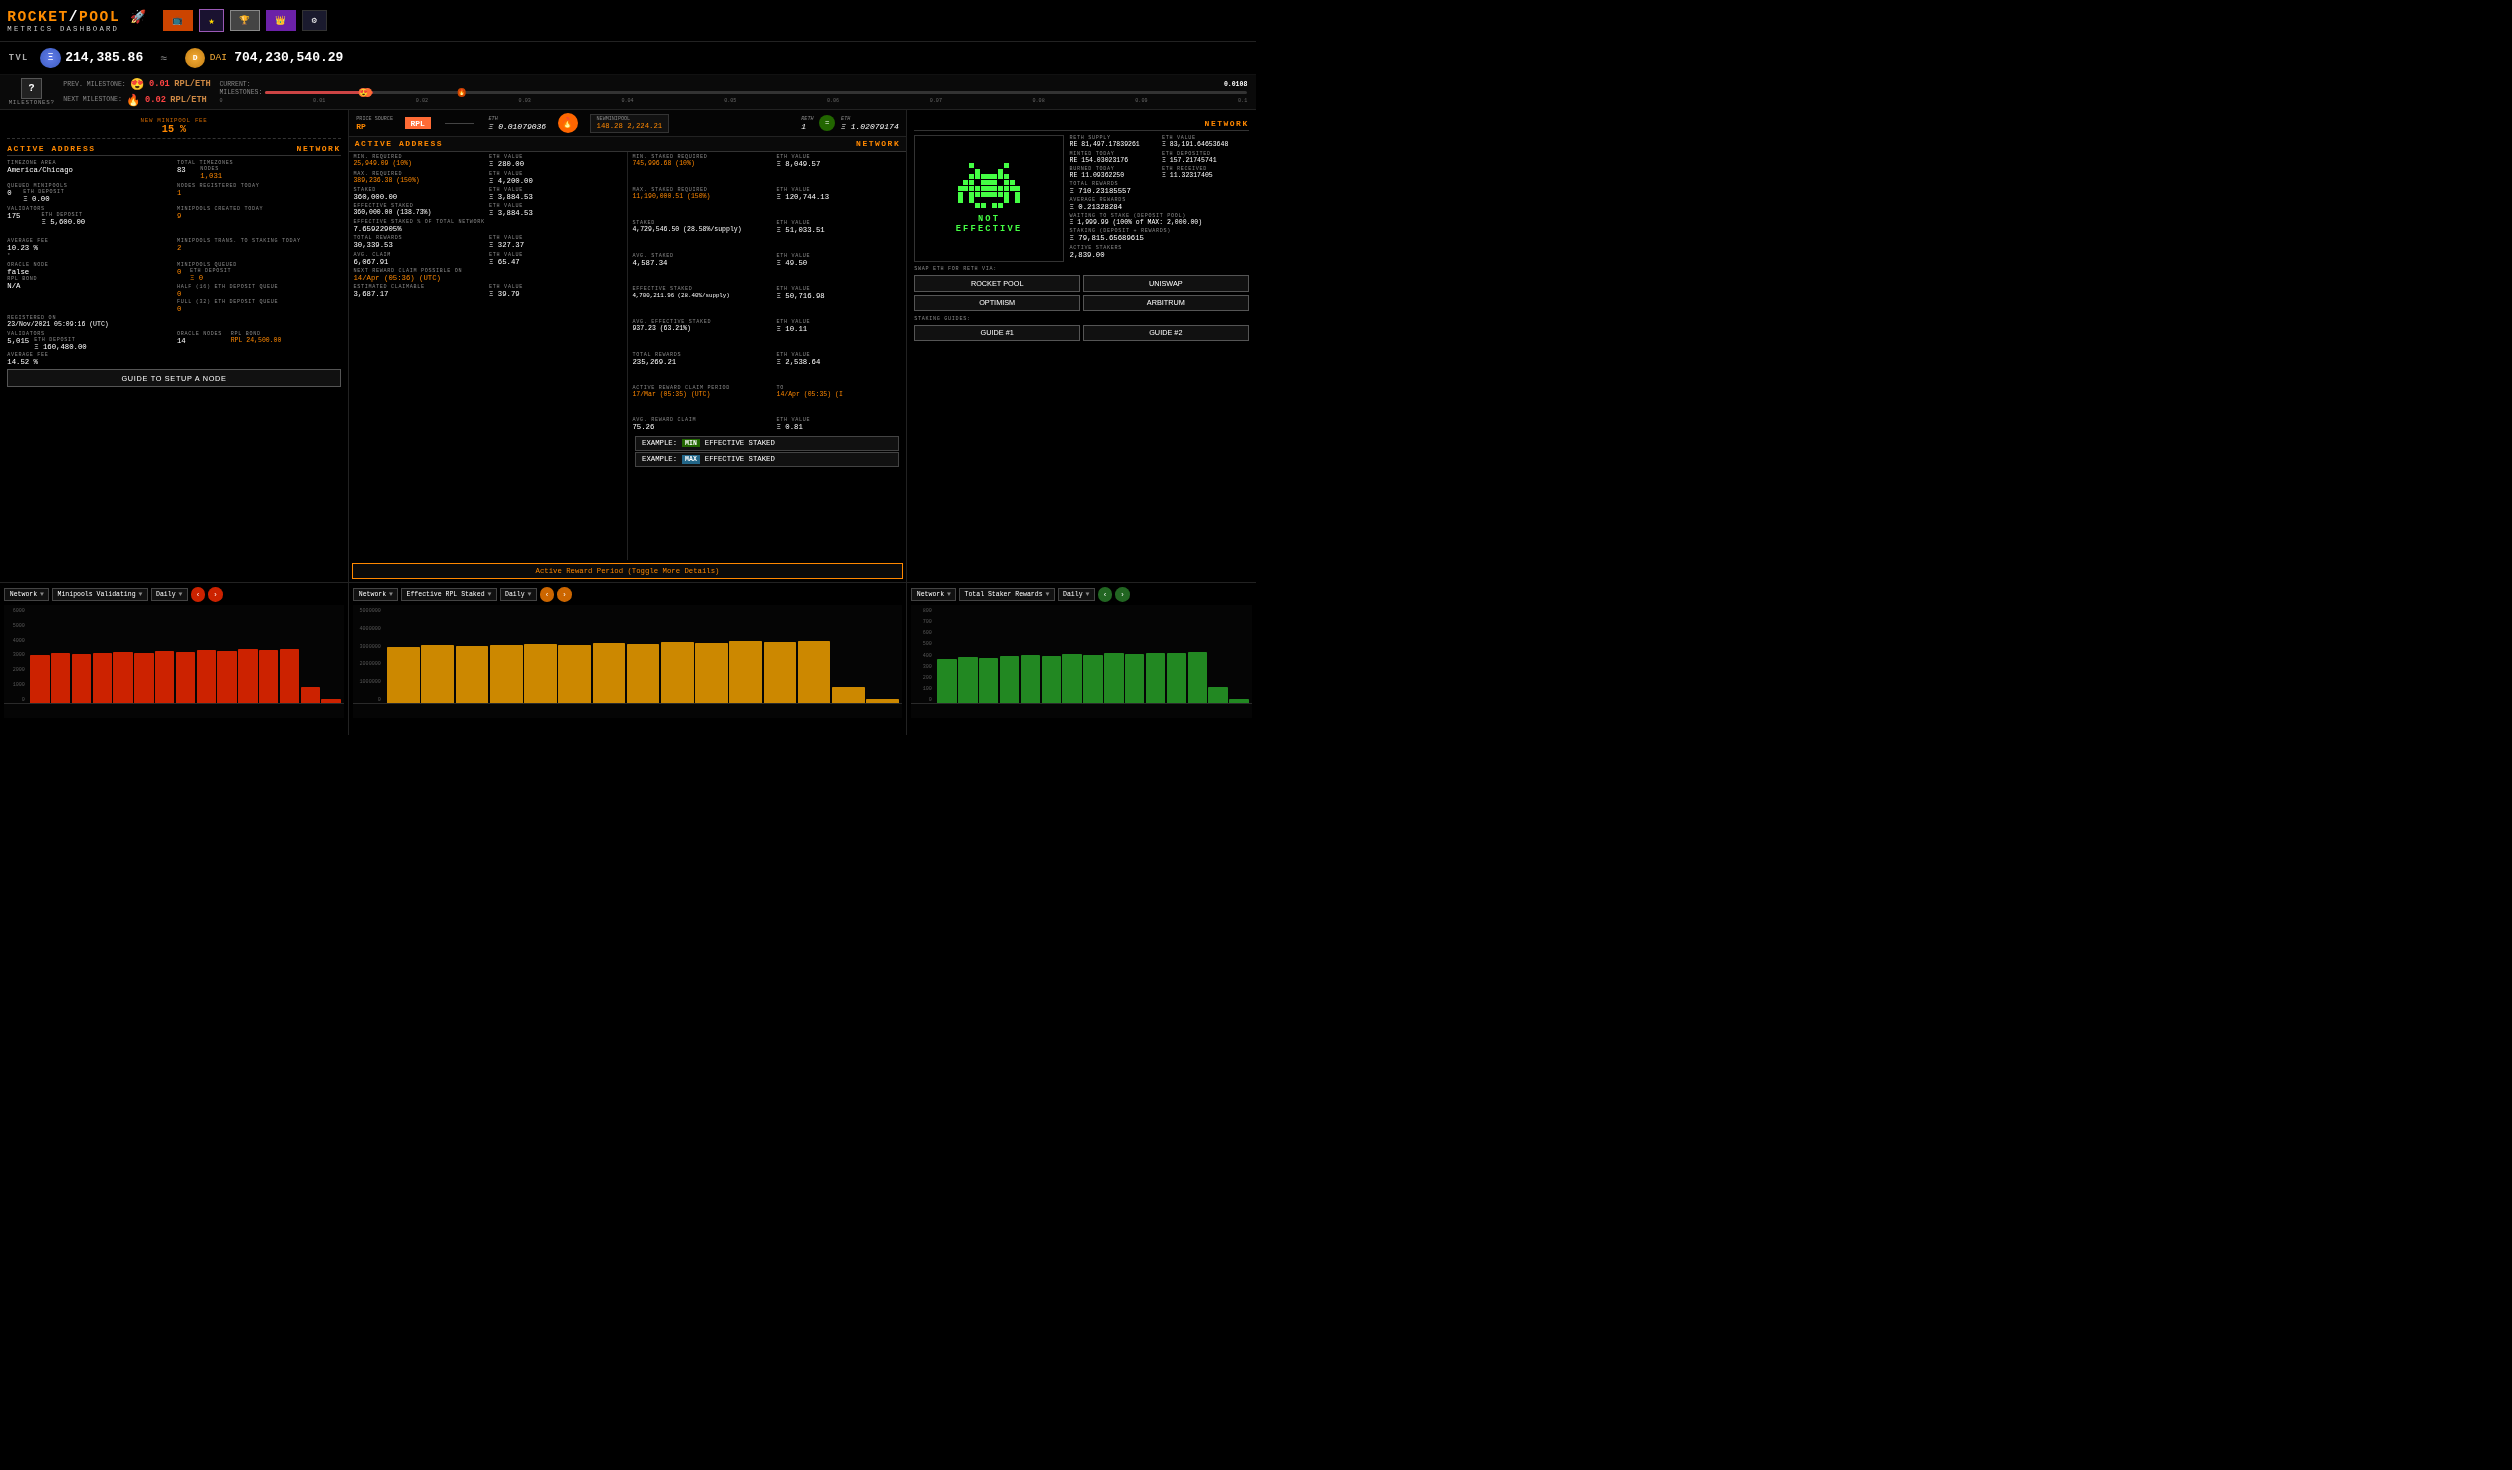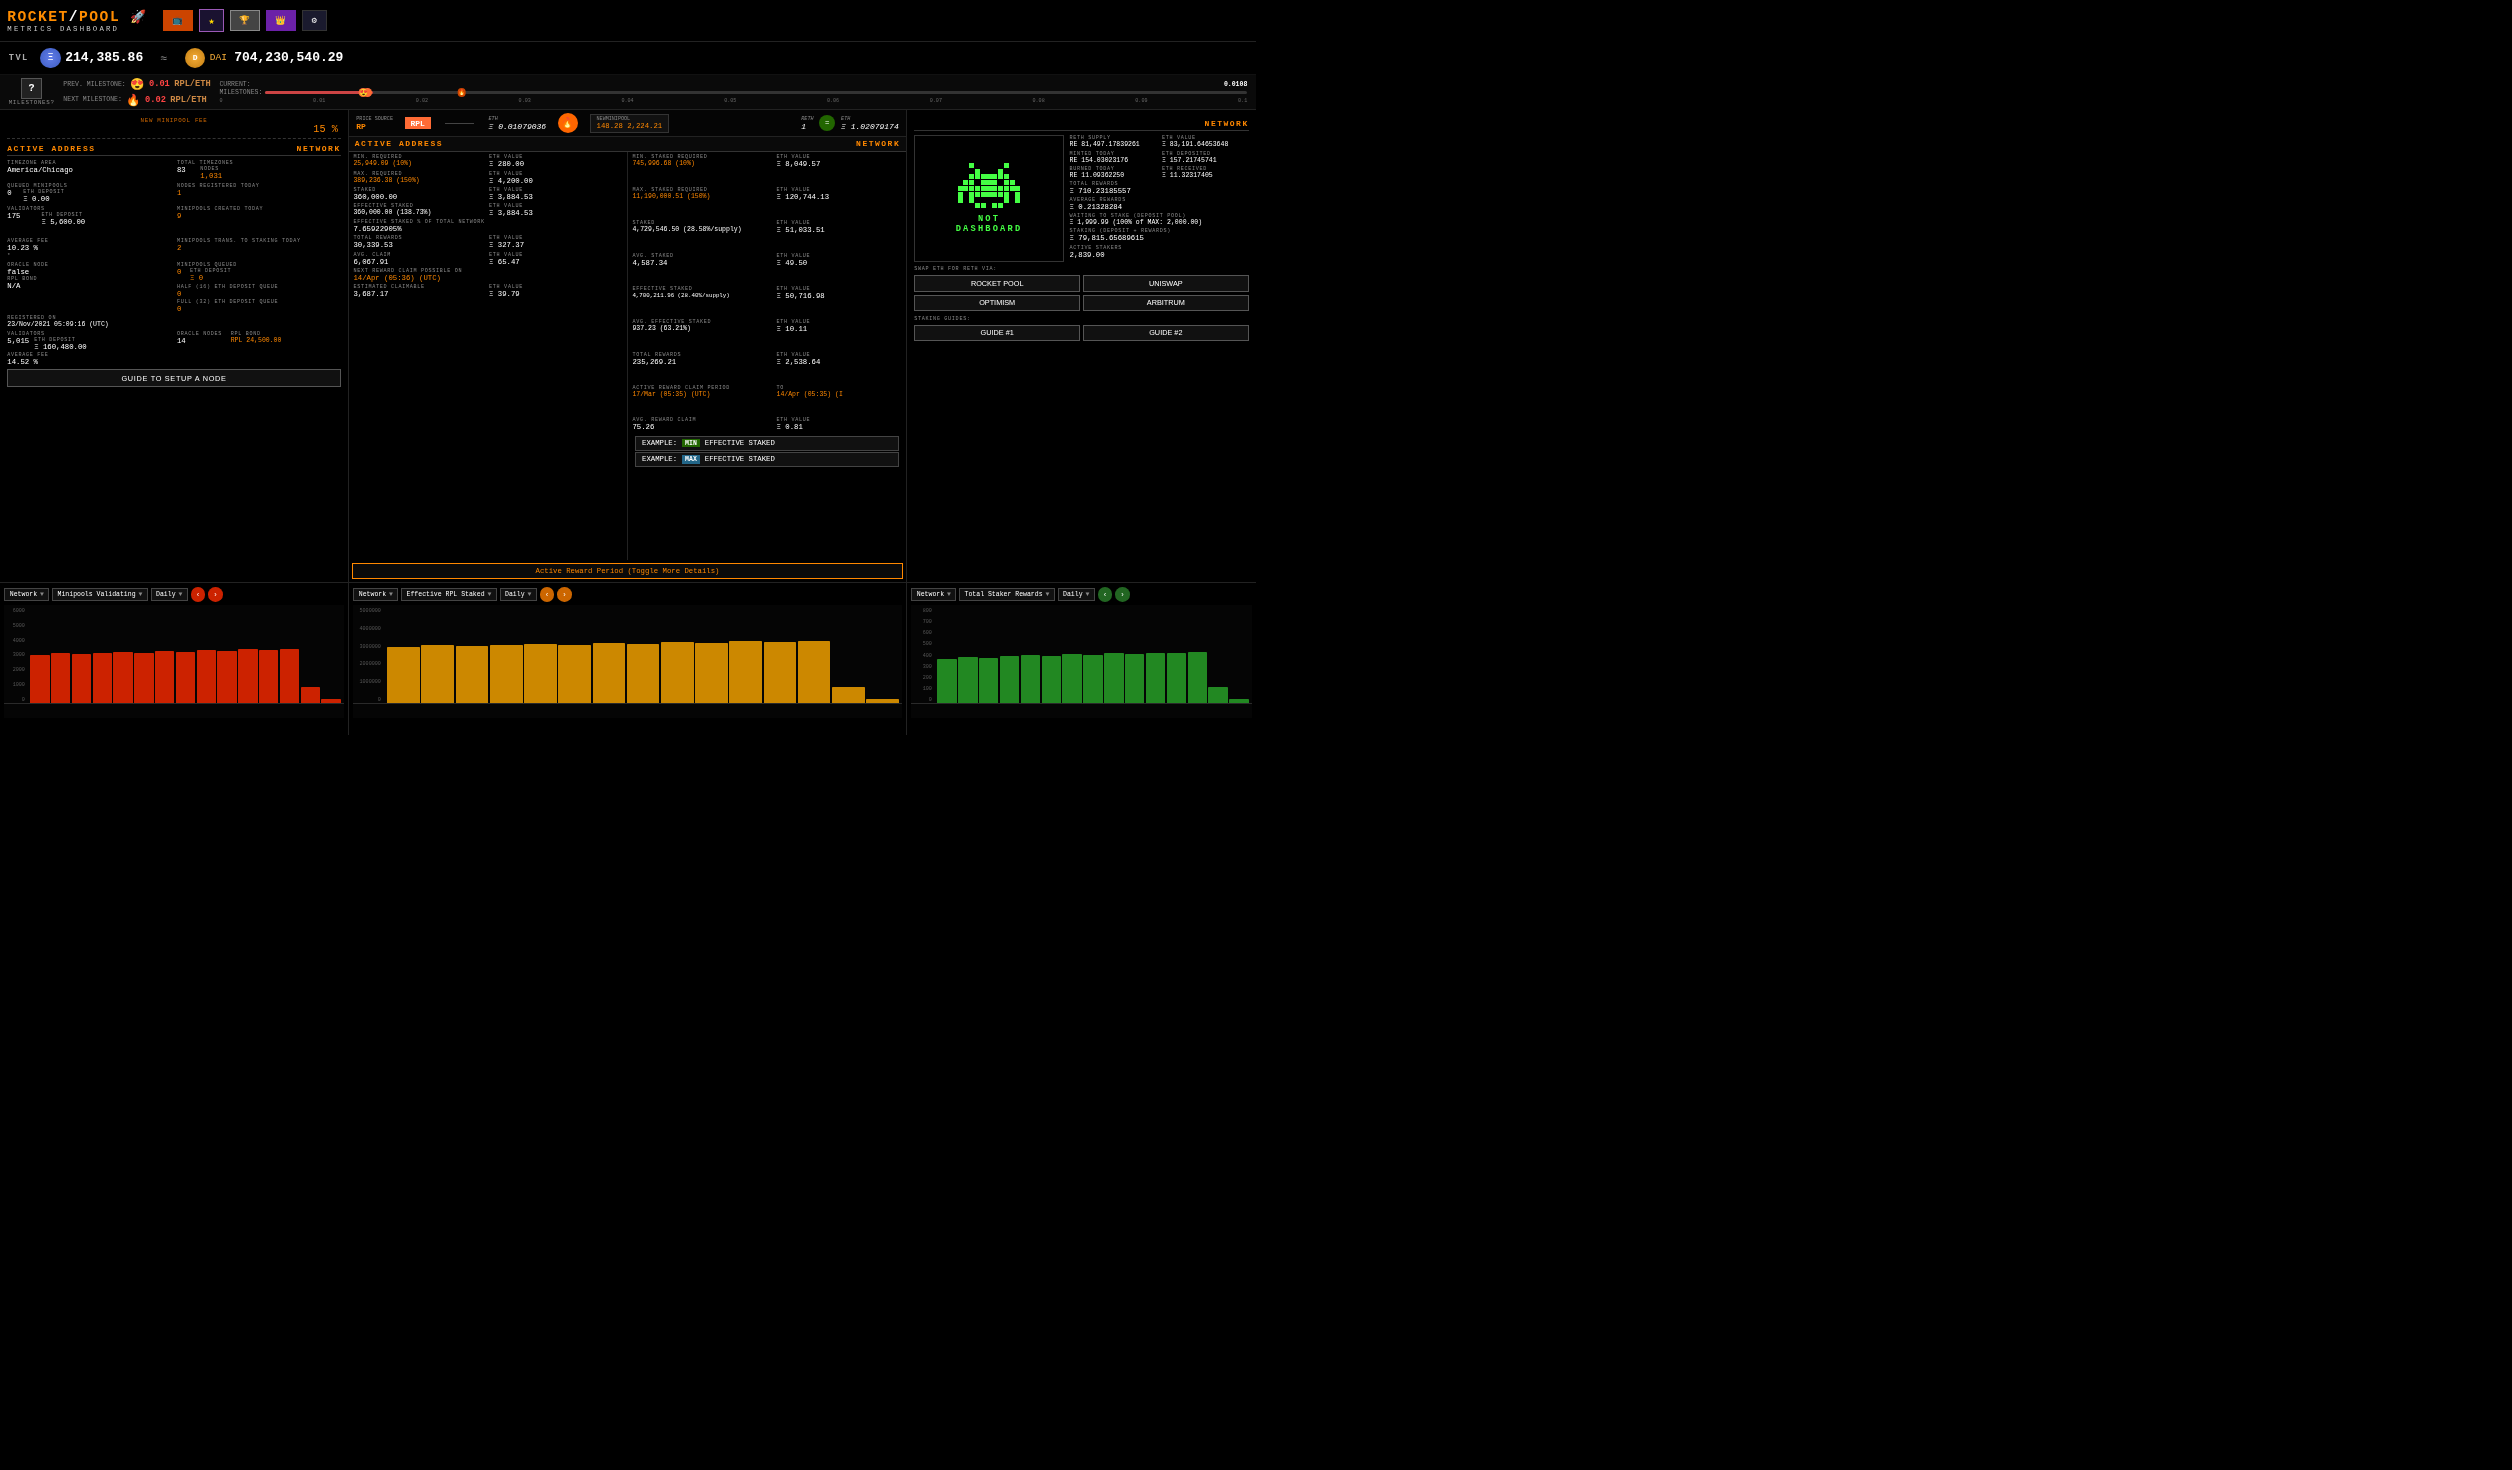--- a/index.html
+++ b/index.html
@@ -212,22 +212,21 @@
       border-bottom: 0.7px dashed #333;
     }
     .fee-label {
       font-size: 5.8px;
       color: #cc6600;
       letter-spacing: 0.7px;
     }
     .fee-value {
       font-size: 10.2px;
       color: #ff8800;
-      font-weight: normal;
-      text-align: right;
+      font-weight: bold;
     }
     .section-header {
       display: flex;
       justify-content: space-between;
       border-bottom: 0.7px solid #333;
       padding-bottom: 2.2px;
       margin-bottom: 4.4px;
       margin-top: 4.4px;
     }
     .section-title {
@@ -1071,21 +1070,21 @@
               <div style="width: 5.1px; height: 5.1px; background: rgb(68, 255, 68);"></div>
               <div style="width: 5.1px; height: 5.1px; background: rgb(68, 255, 68);"></div>
               <div style="width: 5.1px; height: 5.1px; background: transparent;"></div>
               <div style="width: 5.1px; height: 5.1px; background: rgb(68, 255, 68);"></div>
               <div style="width: 5.1px; height: 5.1px; background: rgb(68, 255, 68);"></div>
               <div style="width: 5.1px; height: 5.1px; background: transparent;"></div>
               <div style="width: 5.1px; height: 5.1px; background: transparent;"></div>
               <div style="width: 5.1px; height: 5.1px; background: transparent;"></div>
             </div>
           <div style="font-size:8.7px;color:#44ff44;letter-spacing:2.2px;font-weight:bold">NOT</div>
-          <div style="font-size:8.7px;color:#44ff44;letter-spacing:2.2px;font-weight:bold">DASHBOARD</div>
+          <div style="font-size:8.7px;color:#44ff44;letter-spacing:2.2px;font-weight:bold">EFFECTIVE</div>
         </div>
 
         <div style="flex:1.5">
           <div class="reth-supply-grid">
             <div class="data-item">
               <div class="data-label">RETH SUPPLY</div>
               <div class="data-value" style="font-size:6.5px">RE 81,497.17839261</div>
             </div>
             <div class="data-item">
               <div class="data-label">ETH VALUE</div>

